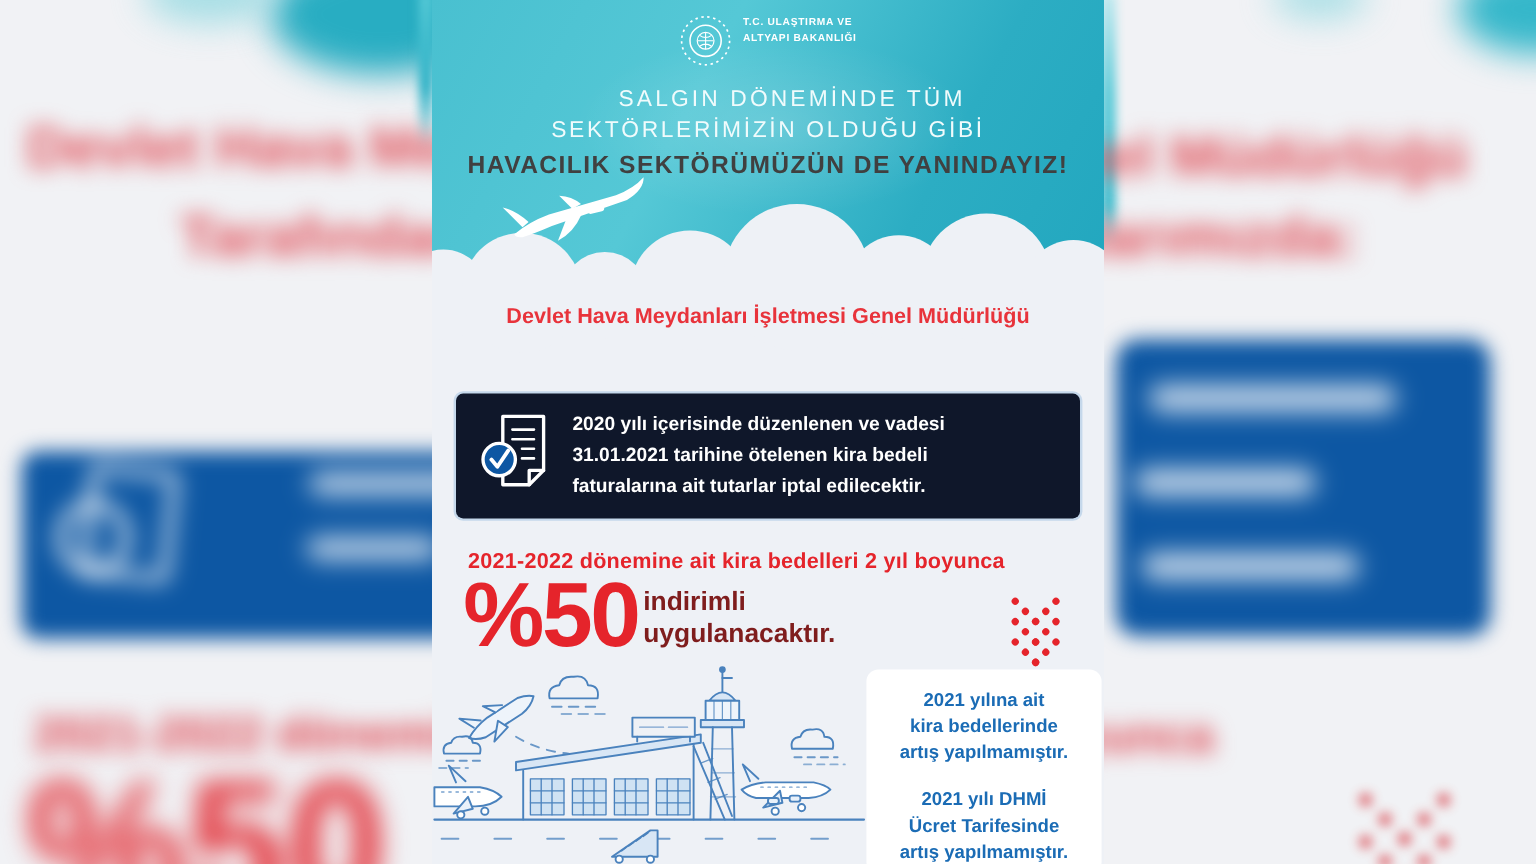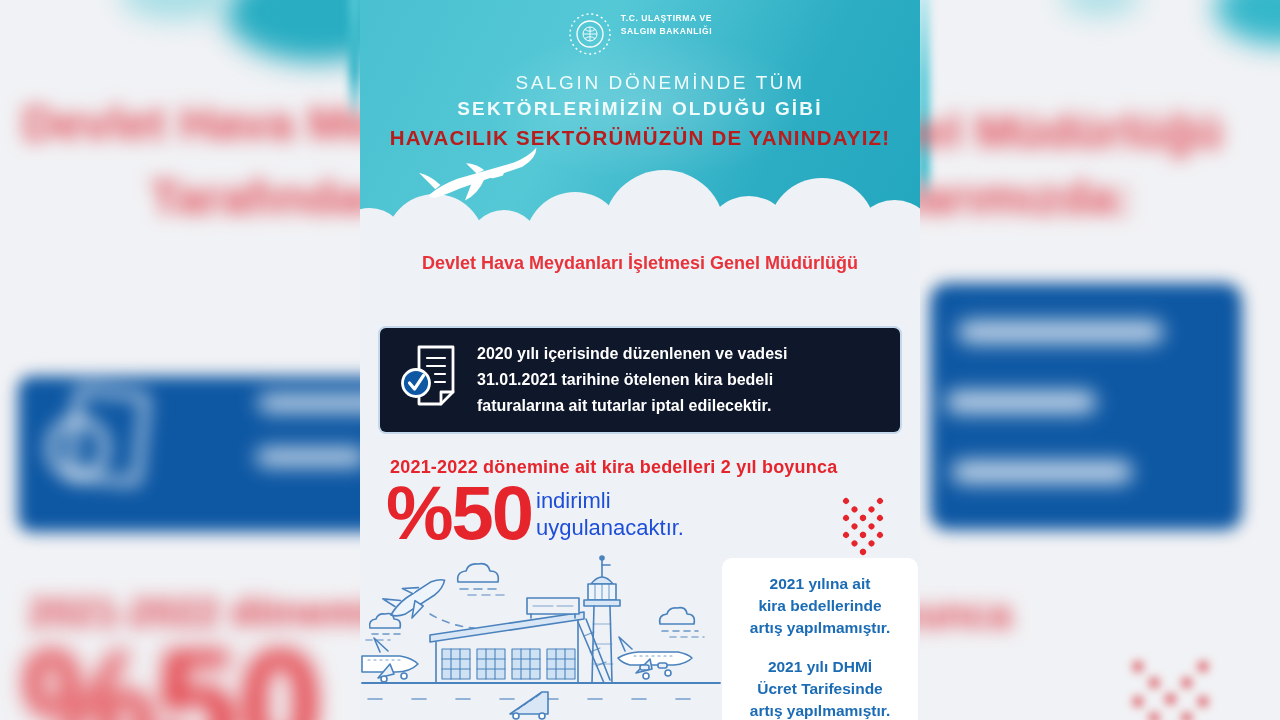--- a/index.html
+++ b/index.html
@@ -43,38 +43,38 @@
   .poster{position:absolute;left:360px;top:0;width:560px;height:720px;background:#eef1f6;overflow:hidden;}
   .p-header{position:absolute;left:0;top:0;width:560px;height:245px;
             background:linear-gradient(118deg,#49c0d0 0%,#55c8d6 38%,#2cadc3 72%,#22a7bf 100%);}
   .p-header::after{content:"";position:absolute;left:120px;top:30px;width:330px;height:150px;border-radius:50%;
             background:radial-gradient(closest-side,rgba(255,255,255,.18),rgba(255,255,255,0));}
   .cloud{position:absolute;background:#eef1f6;border-radius:50%;}
 
   .logo-row{position:absolute;left:0;top:12px;width:560px;display:flex;justify-content:center;align-items:flex-start;gap:9px;}
   .logo-text{color:#ffffff;font-weight:bold;font-size:8.5px;letter-spacing:.6px;line-height:1.5;}
 
-  .title{position:absolute;left:0;width:560px;text-align:center;color:#b91c1c;}
+  .title{position:absolute;left:0;width:560px;text-align:center;color:#404040;}
   .t1{top:72px;font-size:19px;font-weight:400;letter-spacing:2.6px;color:#f0fbfc;padding-left:20px;}
-  .t2{top:98px;font-size:19px;font-weight:700;letter-spacing:2.2px;color:#f0fbfc;}
+  .t2{top:98px;font-size:19px;font-weight:400;letter-spacing:2.2px;color:#f0fbfc;}
   .t3{top:126px;font-size:20.5px;font-weight:bold;letter-spacing:1.2px;}
 
   .plane-svg{position:absolute;left:52px;top:146px;}
 
   .intro{position:absolute;left:0;top:250px;width:560px;text-align:center;color:#e8333b;
          font-size:18px;font-weight:bold;line-height:1.5;}
 
   .bluebox{position:absolute;left:20px;top:328px;width:520px;height:104px;background:#0f172a;border-radius:6px;
            box-shadow:0 0 0 2px rgba(120,170,215,.35);}
   .bluebox-text{position:absolute;left:97px;top:13px;color:#ffffff;font-size:16px;font-weight:bold;line-height:1.63;}
   .invoice-icon{position:absolute;left:20px;top:15px;}
 
   .lead-red{position:absolute;left:30px;top:457px;color:#e5242b;font-size:18px;font-weight:800;letter-spacing:.2px;}
   .pct{position:absolute;left:26px;top:480px;color:#e5242b;font-size:76px;font-weight:900;line-height:.88;letter-spacing:-2px;}
-  .pct-side{position:absolute;left:176px;top:487px;color:#1d4ed8;font-size:22px;font-weight:400;line-height:1.23;}
+  .pct-side{position:absolute;left:176px;top:487px;color:#7f1d1d;font-size:22px;font-weight:700;line-height:1.23;}
   .chevwrap{position:absolute;left:488px;top:486px;}
   .chev{width:24px;height:24px;border-right:6px dotted #e5242b;border-bottom:6px dotted #e5242b;
         transform:rotate(45deg);margin-top:-13px;}
   .chev:first-child{margin-top:0;}
 
   .illus{position:absolute;left:0;top:552px;}
 
   .infobox{position:absolute;left:362px;top:558px;width:196px;height:170px;background:#ffffff;border-radius:10px;
            color:#1b6cb5;font-size:15.5px;font-weight:bold;text-align:center;line-height:1.42;padding-top:15px;box-sizing:border-box;}
   .infobox .para + .para{margin-top:17px;}
@@ -136,21 +136,21 @@
       <span>
         <svg width="44" height="44" viewBox="0 0 44 44">
           <circle cx="22" cy="22" r="20" fill="none" stroke="#ffffff" stroke-width="1.4" stroke-dasharray="2 3"></circle>
           <circle cx="22" cy="22" r="13" fill="none" stroke="#ffffff" stroke-width="1.3"></circle>
           <circle cx="22" cy="22" r="7" fill="none" stroke="#ffffff" stroke-width="1"></circle>
           <path d="M22 15 V29 M15.5 22 H28.5 M17 17.5 Q22 21 27 17.5 M17 26.5 Q22 23 27 26.5" fill="none" stroke="#ffffff" stroke-width=".9"></path>
         </svg>
       </span>
       <span class="logo-text">
         <div>T.C. ULAŞTIRMA VE</div>
-        <div>SALGIN BAKANLIĞI</div>
+        <div>ALTYAPI BAKANLIĞI</div>
       </span>
     </div>
 
     <div class="title t1">SALGIN DÖNEMİNDE TÜM</div>
     <div class="title t2">SEKTÖRLERİMİZİN OLDUĞU GİBİ</div>
     <div class="title t3">HAVACILIK SEKTÖRÜMÜZÜN DE YANINDAYIZ!</div>
 
     <div class="plane-svg">
       <svg width="138" height="64" viewBox="0 0 138 64">
         <g fill="#ffffff" transform="rotate(-14 69 32)">

